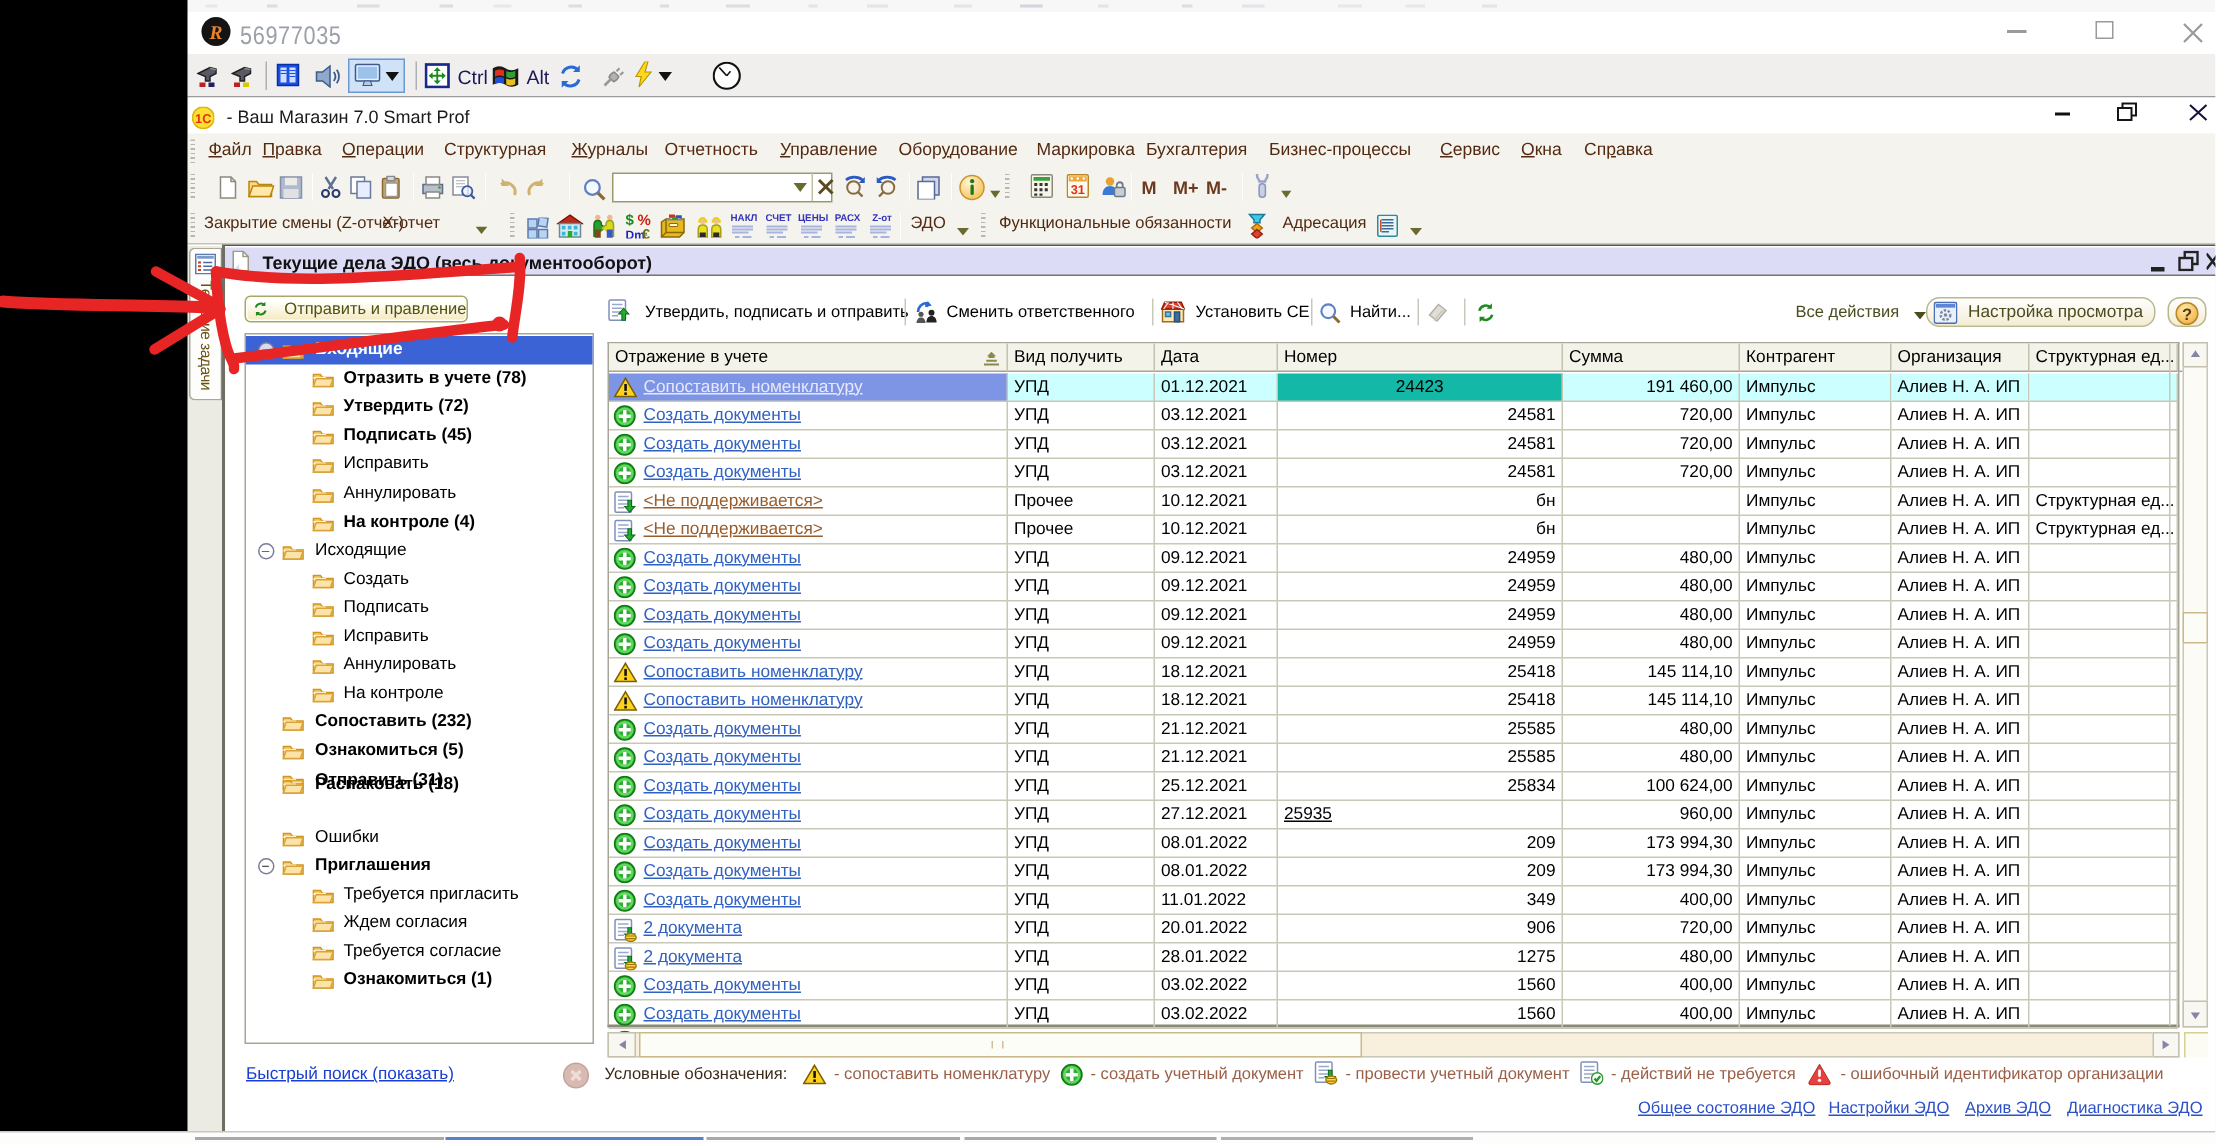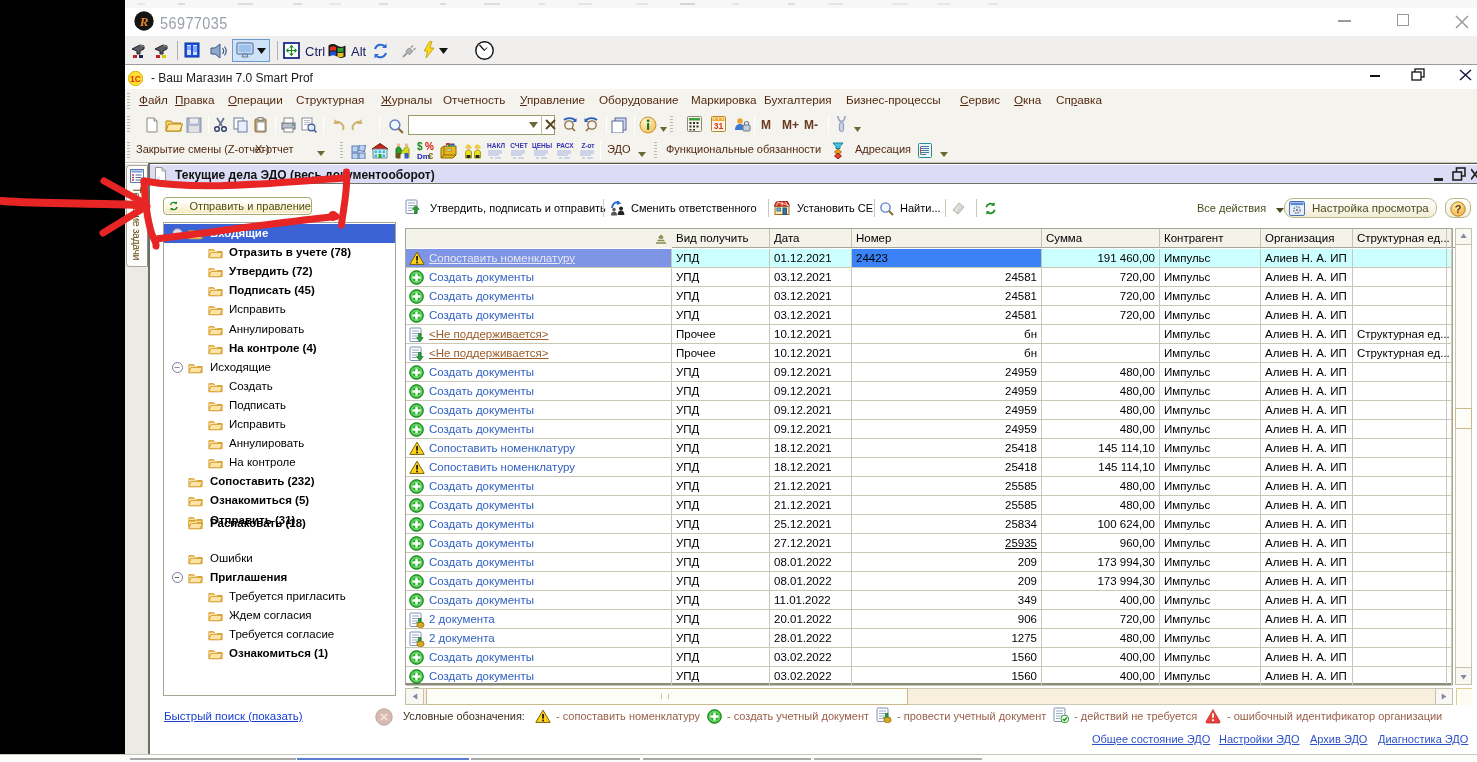--- a/index.html
+++ b/index.html
@@ -35,21 +35,21 @@
 .ttool .sep{position:absolute;top:1px;width:1px;height:18px;background:#c9c8ba}
 .allact{position:absolute;top:4px;font-size:11px;color:#4c4c20;white-space:pre}
 .viewbtn{position:absolute;left:879px;top:0;width:153px;height:20px;border:1px solid #b9b98e;border-radius:9px;background:linear-gradient(#fff,#f3ecd4);display:flex;align-items:center}
 .viewbtn span{font-size:11.5px;color:#4c4c20;margin-left:11px}
 .helpbtn{position:absolute;left:1040px;top:0;width:26px;height:20px;border:1px solid #b9b98e;border-radius:8px;background:linear-gradient(#fff,#f3ecd4)}
 .tbl{left:405px;top:228px;width:1048px;height:457px;border:1px solid #a7a696;border-bottom:2px solid #8a8a78;background:#fff;z-index:6}
 .thead{position:absolute;left:0;top:0;width:1046px;height:19px;background:#f4f3ea}
 .th{position:absolute;top:0;height:19px;border-right:1px solid #c3c2ae;border-bottom:1px solid #a7a696;font-size:11.5px;padding:3px 0 0 4px;white-space:pre;overflow:hidden}
 .row{position:absolute;left:0;width:1046px;height:19px}
 .cell{position:absolute;top:0;height:19px;border-right:1px solid #c9c8b6;border-bottom:1px solid #c9c8b6;font-size:11.5px;padding:3px 4px 0 4px;white-space:pre;overflow:hidden}
-.lnk{color:#3161c1}
+.lnk{text-decoration:underline;color:#3161c1}
 .lnkbr{text-decoration:underline;color:#9a5c28}
 .icr{position:absolute;left:3px;top:2px}
 .ltxt{position:absolute;left:23px;top:3px}
 .vsb{left:1455px;top:228px;width:17px;height:457px;background:#fcfbf6;border:1px solid #c9c8b6;z-index:6}
 .hsb{left:405px;top:688px;width:1048px;height:17px;background:#f8efdc;border:1px solid #c9c8b6;z-index:7}
 .sbb{position:absolute;background:#f8f7f2;border:1px solid #c3c2ae;display:flex;align-items:center;justify-content:center}
 .legend{left:0;top:0;z-index:6}
 .leg{position:absolute;top:710px;font-size:11px;color:#9a6049;white-space:pre}
 .blink{position:absolute;top:733px;font-size:11px;color:#2b50c8;text-decoration:underline;white-space:pre;z-index:6}
 .taskbar{left:0;top:754px;width:1477px;height:8px;background:#fdfdfc;z-index:21}
@@ -660,20 +660,21 @@
           <radialGradient id="gq" cx="0.4" cy="0.3" r="0.9">
             <stop offset="0" stop-color="#ffe9a8"></stop>
             <stop offset="1" stop-color="#f0a830"></stop>
           </radialGradient>
         </defs>
       </svg>
     </div>
   </div>
 <div class="abs tbl">
     <div class="thead">
+      <div class="th" style="left:0px;width:266px">Отражение в учете</div>
       <div class="th" style="left:266px;width:98px">Вид получить</div>
       <div class="th" style="left:364px;width:82px">Дата</div>
       <div class="th" style="left:446px;width:190px">Номер</div>
       <div class="th" style="left:636px;width:118px">Сумма</div>
       <div class="th" style="left:754px;width:101px">Контрагент</div>
       <div class="th" style="left:855px;width:92px">Организация</div>
       <div class="th" style="left:947px;width:99px">Структурная ед...</div>
       <div class="th" style="left:1046px;width:0px"></div>
       <svg class="abs" style="left:249px;top:5px" width="12" height="10" viewBox="0 0 12 10">
         <path d="M1,9 h10 M2.5,6.5 h7 M4,4 h4" stroke="#8a8a4a" stroke-width="1.4"></path>
@@ -681,21 +682,21 @@
       </svg>
     </div>
     <div class="row" style="top:19.5px">
       <div class="cell" style="left:0;width:266px;background:#7e94e4;padding:0"><svg class="icr abs" style="left:3px;top:2px" width="16" height="15" viewBox="0 0 16 15">
           <path d="M8,1.2 L15.2,13.4 H0.8z" fill="#ffd21e" stroke="#7a6000" stroke-width="1"></path>
           <rect x="7.2" y="5" width="1.7" height="4.6" fill="#111"></rect>
           <rect x="7.2" y="10.6" width="1.7" height="1.7" fill="#111"></rect>
         </svg><span class="ltxt" style="color:#e8e8f8;text-decoration:underline">Сопоставить номенклатуру</span></div>
       <div class="cell" style="left:266px;width:98px;background:#ccffff;">УПД</div>
       <div class="cell" style="left:364px;width:82px;background:#ccffff;">01.12.2021</div>
-      <div class="cell" style="left:446px;width:190px;text-align:left;background:#3b82f6;">24423</div>
+      <div class="cell" style="left:446px;width:190px;text-align:center;background:#14b8a6;">24423</div>
       <div class="cell" style="left:636px;width:118px;text-align:right;background:#ccffff;">191 460,00</div>
       <div class="cell" style="left:754px;width:101px;background:#ccffff;">Импульс</div>
       <div class="cell" style="left:855px;width:92px;background:#ccffff;">Алиев Н. А. ИП</div>
       <div class="cell" style="left:947px;width:99px;background:#ccffff;"></div>
     </div>
     <div class="row" style="top:38.5px">
       <div class="cell" style="left:0;width:266px;padding:0"><svg class="icr abs" style="left:3px;top:2px" width="15" height="15" viewBox="0 0 15 15">
           <circle cx="7.5" cy="7.5" r="6.8" fill="#28b22a" stroke="#0e7a10" stroke-width="1"></circle>
           <circle cx="7.5" cy="7.5" r="5" fill="none" stroke="#67d468" stroke-width="1.6"></circle>
           <rect x="6.3" y="3.4" width="2.4" height="8.2" rx="0.5" fill="#fff"></rect>
@@ -902,21 +903,21 @@
     </div>
     <div class="row" style="top:304.5px">
       <div class="cell" style="left:0;width:266px;padding:0"><svg class="icr abs" style="left:3px;top:2px" width="15" height="15" viewBox="0 0 15 15">
           <circle cx="7.5" cy="7.5" r="6.8" fill="#28b22a" stroke="#0e7a10" stroke-width="1"></circle>
           <circle cx="7.5" cy="7.5" r="5" fill="none" stroke="#67d468" stroke-width="1.6"></circle>
           <rect x="6.3" y="3.4" width="2.4" height="8.2" rx="0.5" fill="#fff"></rect>
           <rect x="3.4" y="6.3" width="8.2" height="2.4" rx="0.5" fill="#fff"></rect>
         </svg><span class="ltxt lnk">Создать документы</span></div>
       <div class="cell" style="left:266px;width:98px;">УПД</div>
       <div class="cell" style="left:364px;width:82px;">27.12.2021</div>
-      <div class="cell" style="left:446px;width:190px;text-align:right;text-decoration:underline;">25935</div>
+      <div class="cell" style="left:446px;width:190px;text-align:left;text-decoration:underline;">25935</div>
       <div class="cell" style="left:636px;width:118px;text-align:right;">960,00</div>
       <div class="cell" style="left:754px;width:101px;">Импульс</div>
       <div class="cell" style="left:855px;width:92px;">Алиев Н. А. ИП</div>
       <div class="cell" style="left:947px;width:99px;"></div>
     </div>
     <div class="row" style="top:323.5px">
       <div class="cell" style="left:0;width:266px;padding:0"><svg class="icr abs" style="left:3px;top:2px" width="15" height="15" viewBox="0 0 15 15">
           <circle cx="7.5" cy="7.5" r="6.8" fill="#28b22a" stroke="#0e7a10" stroke-width="1"></circle>
           <circle cx="7.5" cy="7.5" r="5" fill="none" stroke="#67d468" stroke-width="1.6"></circle>
           <rect x="6.3" y="3.4" width="2.4" height="8.2" rx="0.5" fill="#fff"></rect>

